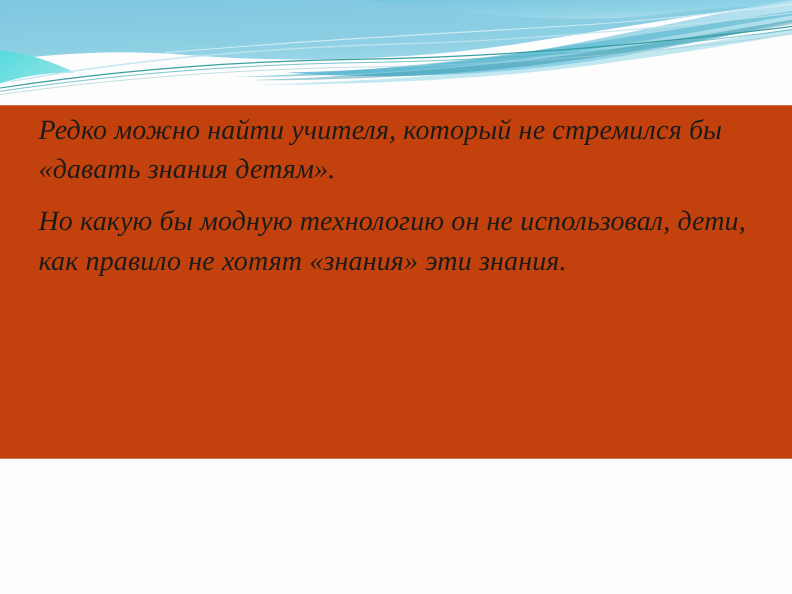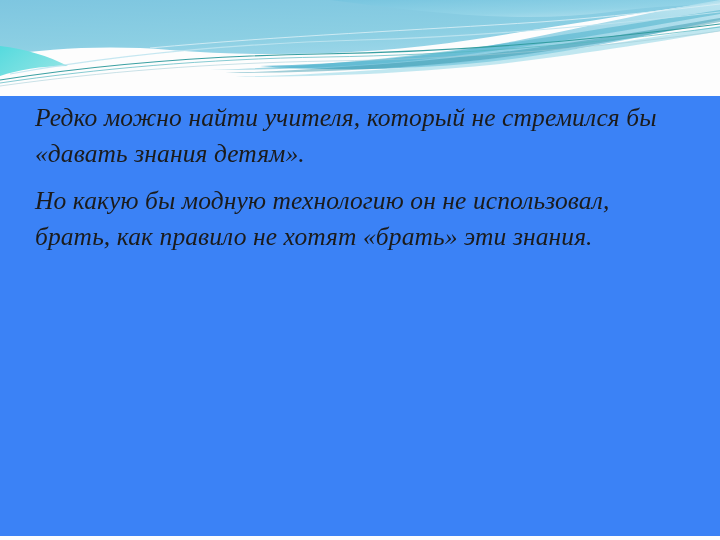--- a/index.html
+++ b/index.html
@@ -11,22 +11,22 @@
     width: 720px;
     height: 540px;
     overflow: hidden;
     background: #fdfdfd;
     font-family: "Liberation Serif", serif;
   }
 
   #slide {
     position: relative;
     width: 720px;
-    height: 536px;
-    background: #3b82f6;
+    height: 417px;
+    background: #c2410c;
     overflow: hidden;
   }
 
   
   #wave-header {
     position: absolute;
     left: 0;
     top: 0;
     width: 720px;
     height: 96px;
@@ -124,16 +124,16 @@
       <path d="M0,83 C95,69 205,59 325,57 C455,55 585,45 720,27" fill="none" stroke="#56b7c0" stroke-width="0.9" opacity="0.8"></path>
       <path d="M0,86 C100,72 210,63 330,61 C460,59 590,49 720,31" fill="none" stroke="#9fcbd6" stroke-width="0.8" opacity="0.7"></path>
 
       <path d="M10,74 C110,56 230,44 360,40 C470,37 580,28 720,12" fill="none" stroke="#bfe4ef" stroke-width="1.2" opacity="0.9"></path>
       <path d="M150,48 C280,36 420,30 540,22 C610,17 670,10 720,4" fill="none" stroke="#d8eff6" stroke-width="1" opacity="0.85"></path>
     </svg>
   </div>
 
   <div id="content">
     <p class="para" id="para-1">Редко можно найти учителя, который не стремился бы «давать знания детям».</p>
-    <p class="para" id="para-2">Но какую бы модную технологию он не использовал, брать, как правило не хотят «брать» эти знания.</p>
+    <p class="para" id="para-2">Но какую бы модную технологию он не использовал, дети, как правило не хотят «знания» эти знания.</p>
   </div>
 
 </div>
 
 </body></html>

